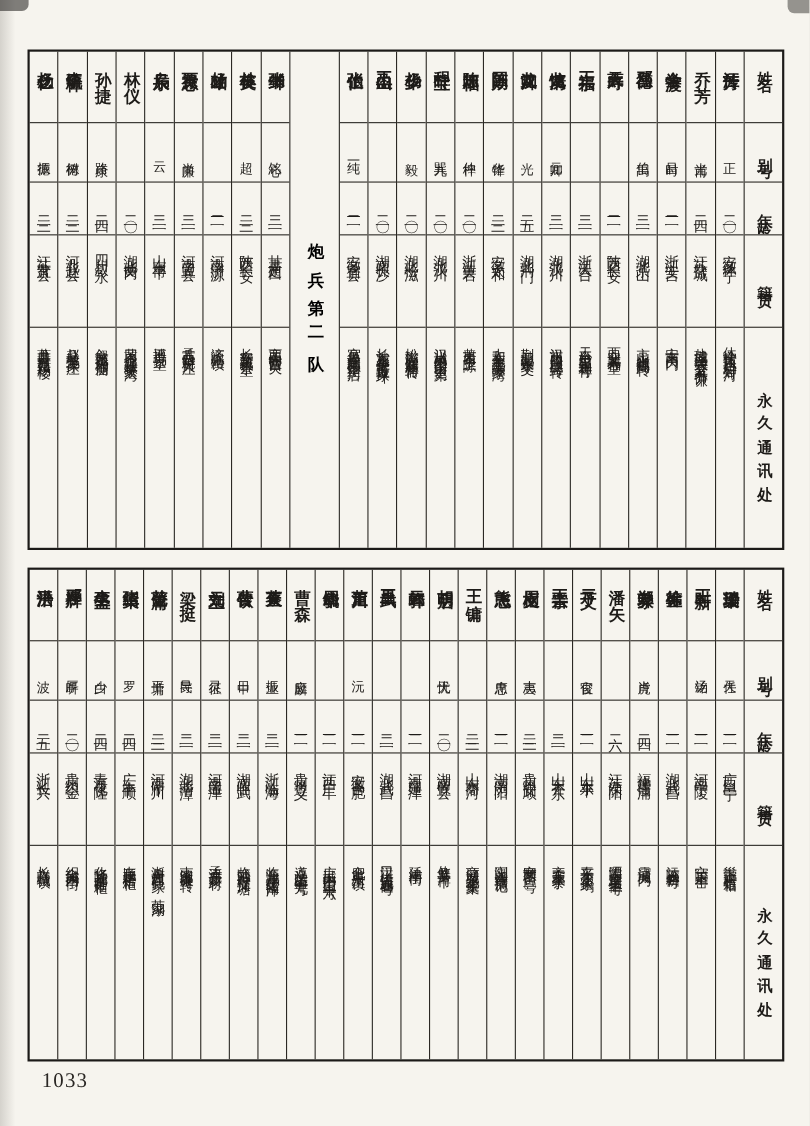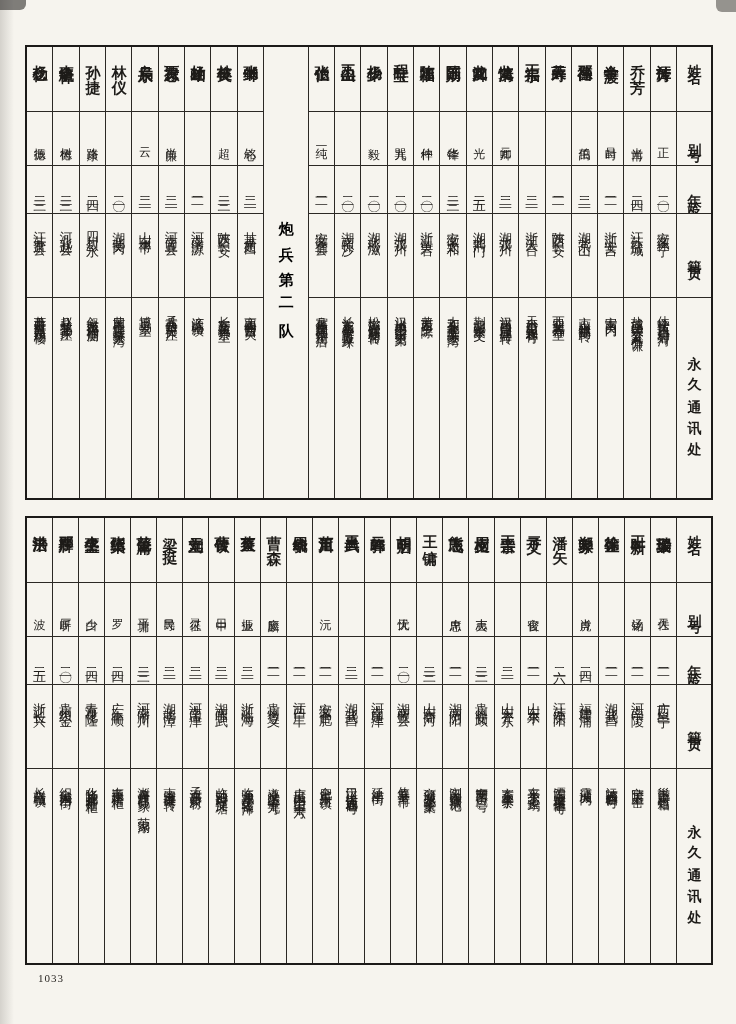--- a/index.html
+++ b/index.html
@@ -62,21 +62,21 @@
     font-size:14px; font-weight:700; letter-spacing:0.45em; height:auto;
   }
   .hcol .c-alias { align-items:center; }
   .hcol .c-age   { align-items:center; }
   .hcol .c-native{ align-items:center; padding-top:0; }
   .hcol .c-addr  { align-items:center; padding-top:0; }
   .hcol .c-addr .vt { font-size:14px; font-weight:700; letter-spacing:1.55em; height:auto; }
   .dcol .vt { font-size:15px; font-weight:700; letter-spacing:1.7em; }
   .page-number {
     position:absolute; left:38px; top:972px;
-    font-size:11px; color:#2a2724; letter-spacing:1px;
+    font-size:19px; color:#2a2724; letter-spacing:1px;
   }
 </style>
 </head>
 <body>
 
 <div class="page">
   <div class="scan-edge-left"></div>
   <div class="scan-mark-tl"></div>
   <div class="scan-mark-tr"></div>
 

